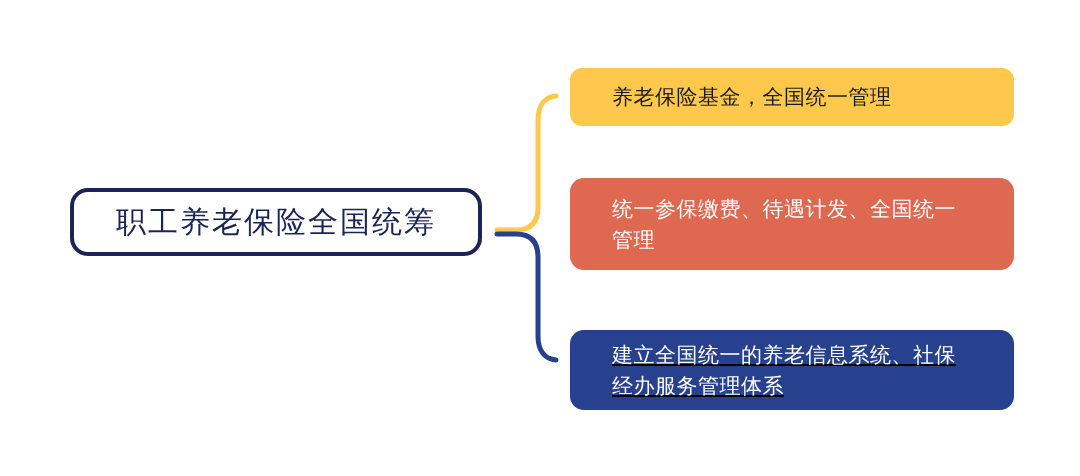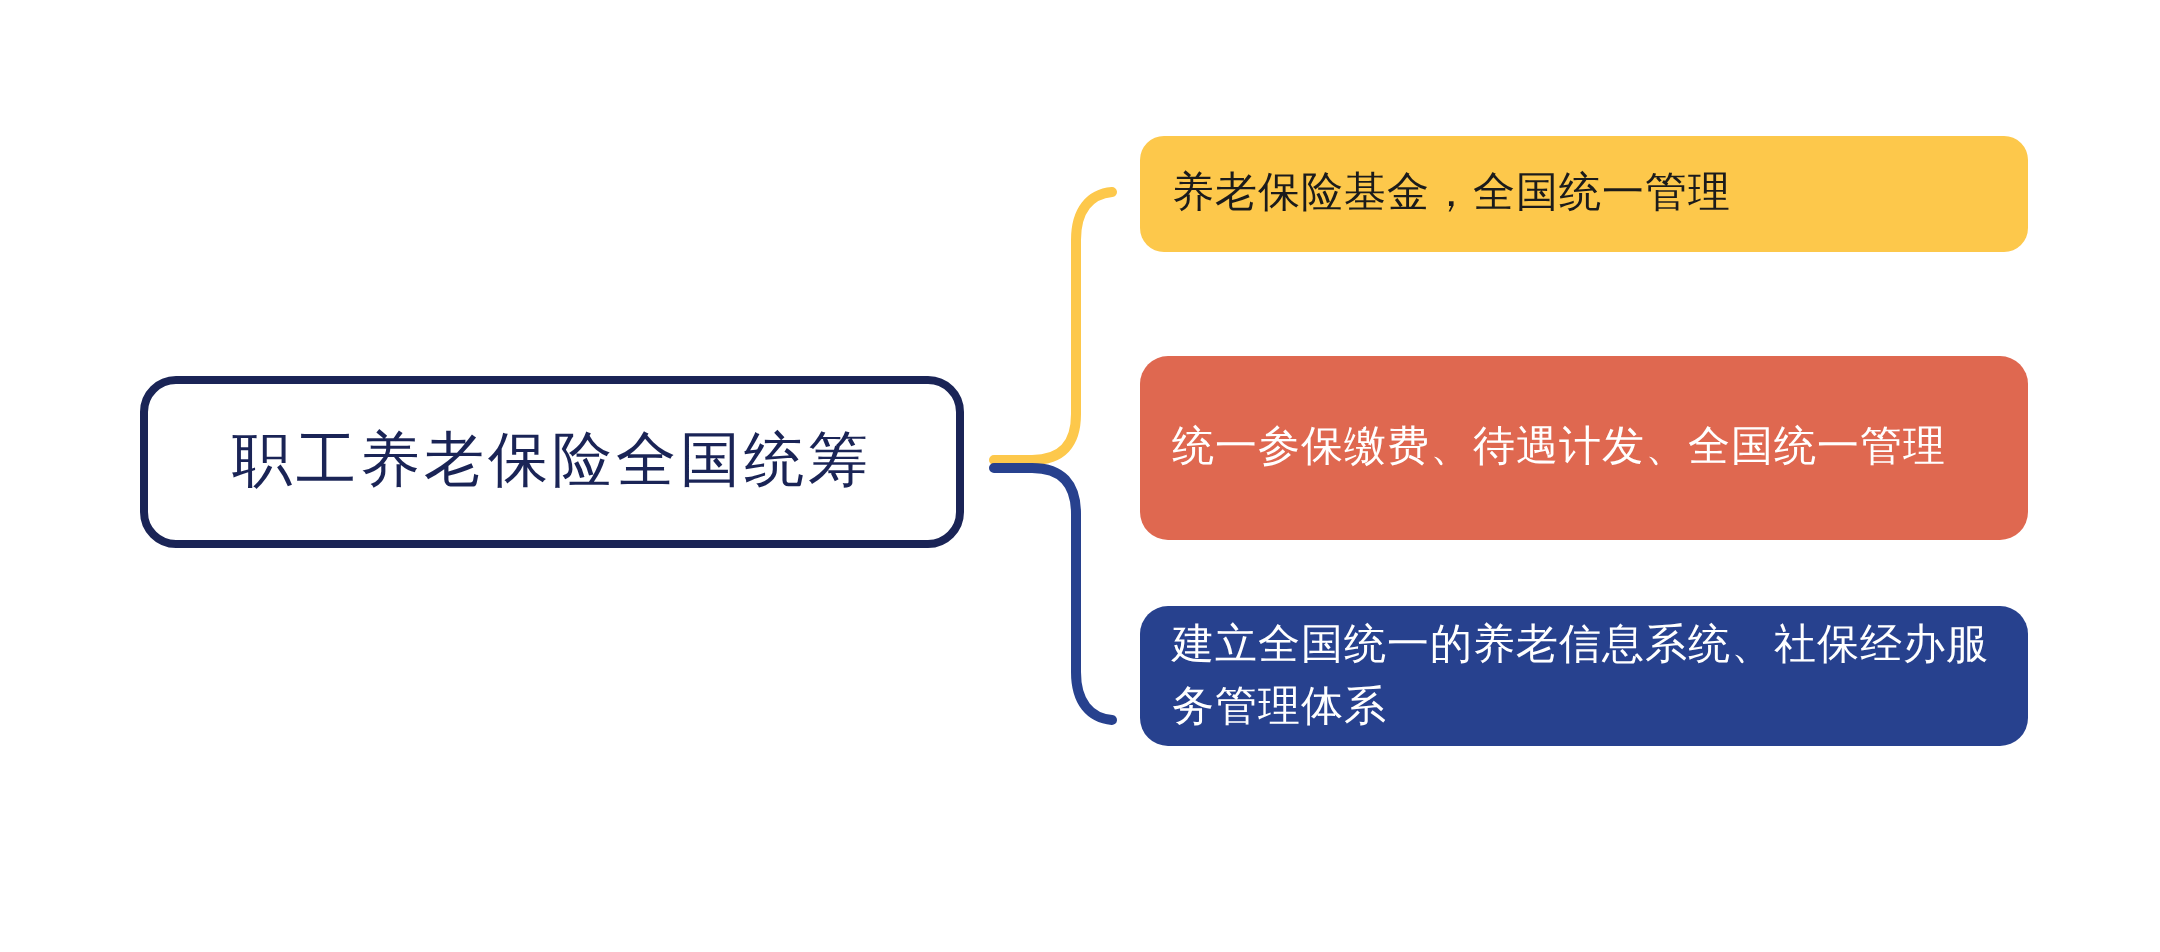--- a/index.html
+++ b/index.html
@@ -19,21 +19,21 @@
     height: 476px;
     background: #ffffff;
   }
 
   
   .root-node {
     position: absolute;
     left: 70px;
     top: 188px;
     width: 412px;
-    height: 86px;
+    height: 68px;
     box-sizing: border-box;
     border: 4px solid #1a2456;
     border-radius: 18px;
     background: #ffffff;
     display: flex;
     align-items: center;
     justify-content: center;
   }
   .root-label {
     font-size: 30px;
@@ -55,21 +55,21 @@
 
   
   .leaf {
     position: absolute;
     left: 570px;
     width: 444px;
     box-sizing: border-box;
     border-radius: 14px;
     display: flex;
     align-items: center;
-    padding: 0 16px;
+    padding: 0 42px;
   }
   .leaf-text {
     font-size: 21px;
     line-height: 1.5;
     letter-spacing: 0.5px;
   }
   .leaf-yellow {
     top: 68px;
     height: 58px;
     background: #FDC84B;
@@ -78,23 +78,24 @@
   .leaf-yellow .leaf-text { color: #1b1b1b; }
 
   .leaf-red {
     top: 178px;
     height: 92px;
     background: #DF6850;
   }
   .leaf-red .leaf-text { color: #ffffff; }
 
   .leaf-blue {
-    top: 303px;
-    height: 70px;
+    top: 330px;
+    height: 80px;
     background: #27418E;
+    text-decoration: underline;
   }
   .leaf-blue .leaf-text { color: #ffffff; }
 </style>
 </head>
 <body>
 
 <div id="canvas">
 
   <svg class="connector-layer" viewBox="0 0 1080 476" xmlns="http://www.w3.org/2000/svg">
 

